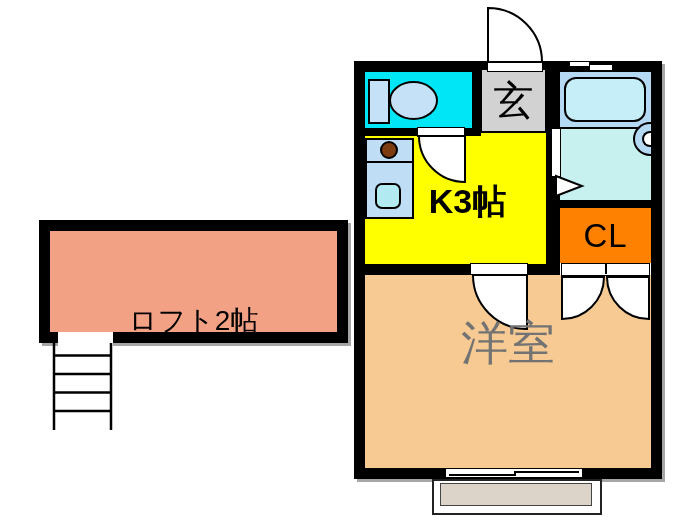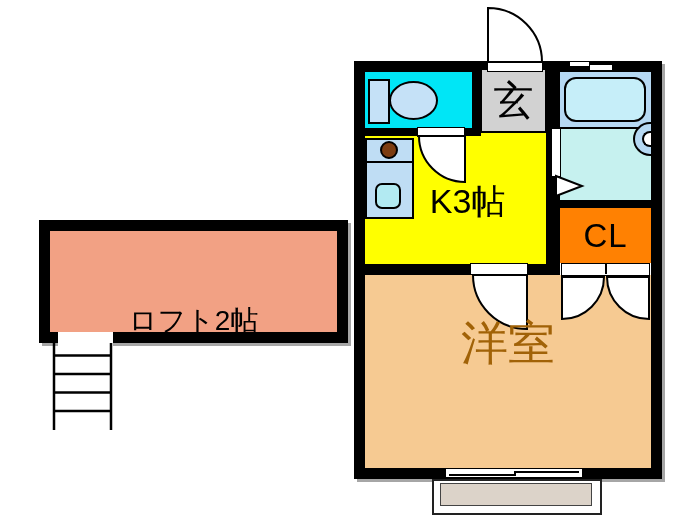--- a/index.html
+++ b/index.html
@@ -93,29 +93,29 @@
       <line x1="54" y1="374" x2="111" y2="374"></line>
       <line x1="54" y1="392.5" x2="111" y2="392.5"></line>
       <line x1="54" y1="411" x2="111" y2="411"></line>
     </g>
   </svg>
 
   <div class="abs lbl" style="left:480px;top:68px;width:67px;height:65px;font-size:40px;">
       <span>玄</span>
     </div>
 
-  <div class="abs lbl" style="left:400px;top:184px;width:135px;height:36px;font-size:34px;">
+  <div class="abs lbl" style="left:400px;top:184px;width:135px;height:36px;font-size:34px;font-weight:bold;">
       <span>K3帖</span>
     </div>
 
   <div class="abs lbl" style="left:560px;top:208px;width:91px;height:55px;font-size:33px;letter-spacing:1px;">
       <span>CL</span>
     </div>
 
-  <div class="abs" style="left:365px;top:314px;width:286px;text-align:center;font-size:47px;line-height:58px;color:#a16207;">
+  <div class="abs" style="left:365px;top:314px;width:286px;text-align:center;font-size:47px;line-height:58px;color:#737373;">
     <div>洋室</div>
   </div>
 
   <div class="abs lbl" style="left:39px;top:220px;width:309px;height:120px;font-size:28px;align-items:flex-end;">
       <span>ロフト2帖</span>
     </div>
 
 </div>
 
 </body></html>

